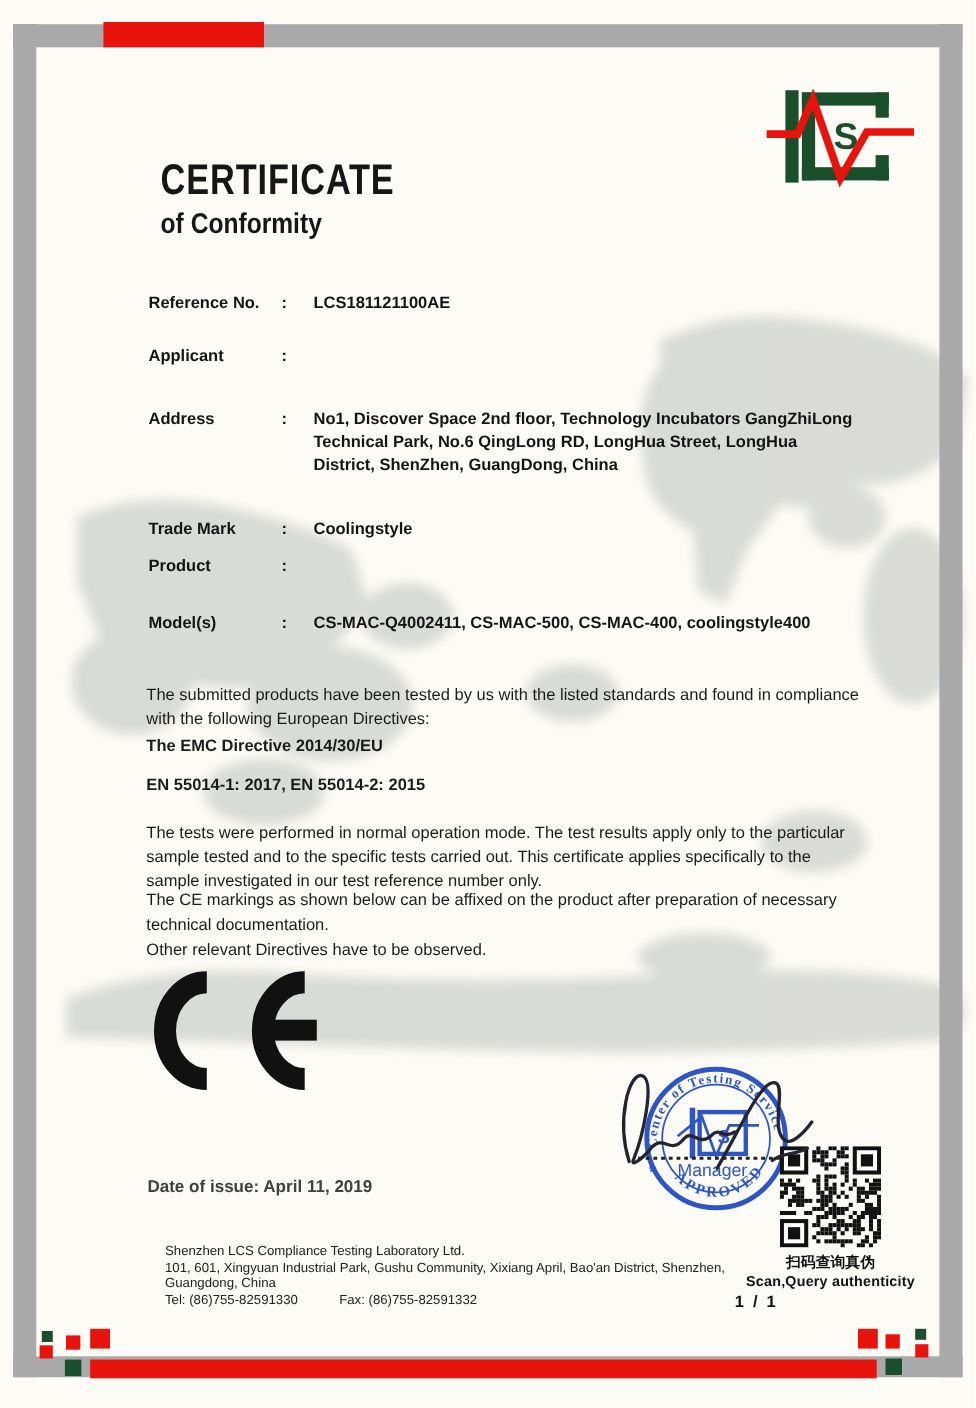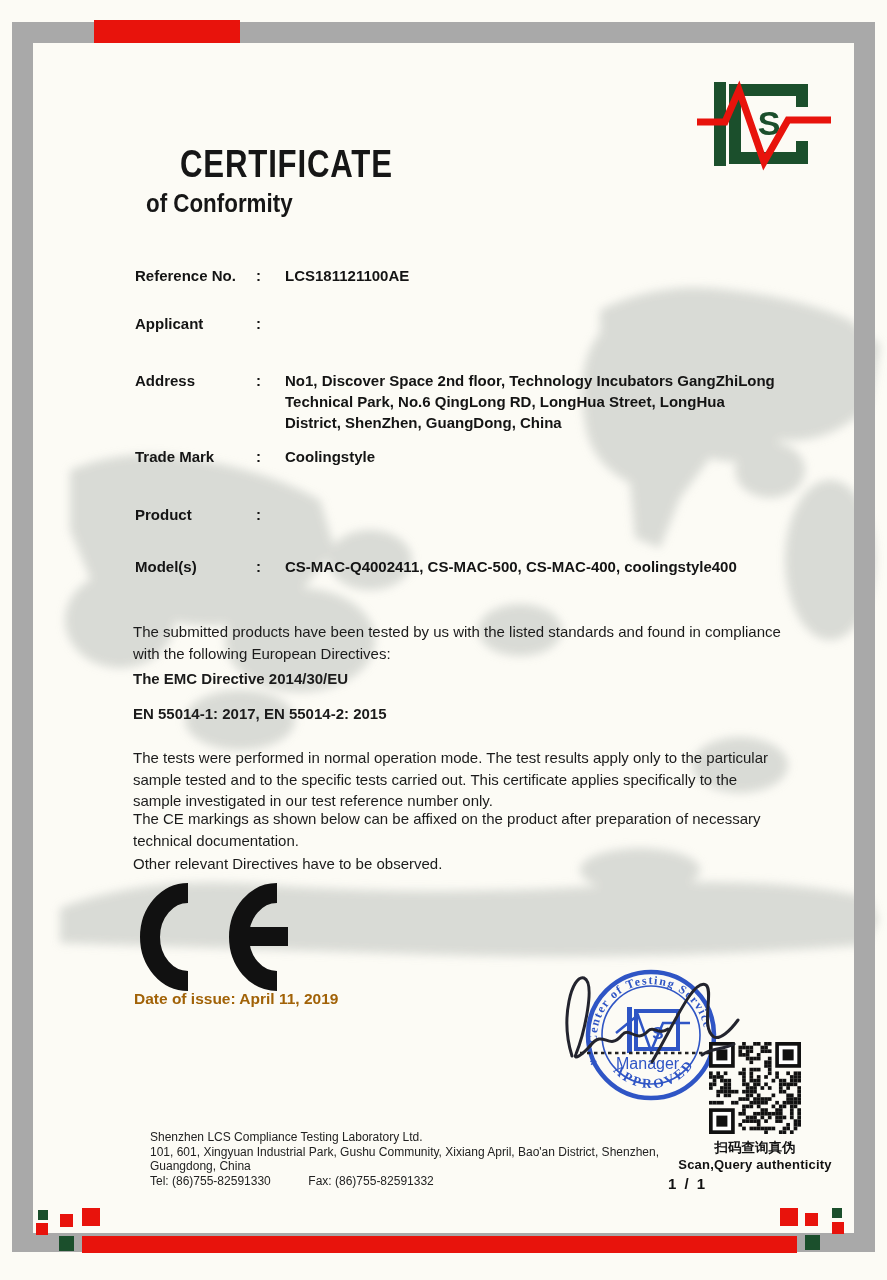--- a/index.html
+++ b/index.html
@@ -15,32 +15,32 @@
   #frame-left{left:12px;top:22px;width:21px;height:1230px;}
   #frame-right{left:854px;top:22px;width:21px;height:1230px;}
   #frame-bottom{left:12px;top:1233px;width:863px;height:19px;}
   .deco{position:absolute;z-index:4;}
   .red{background:#e8130c;}
   .green{background:#1b4f2c;}
   
   #map{position:absolute;left:0;top:0;z-index:1;}
   
   .content{position:absolute;z-index:2;}
-  #title1{left:146px;top:142px;font-size:39px;font-weight:bold;color:#161616;margin-left:34px;}
+  #title1{left:146px;top:142px;font-size:39px;font-weight:bold;color:#161616;}
   #title1 span{display:inline-block;transform:scaleX(0.80);transform-origin:0 50%;letter-spacing:1px;}
   #title2{left:146px;top:188px;font-size:26px;font-weight:bold;color:#161616;}
   #title2 span{display:inline-block;transform:scaleX(0.86);transform-origin:0 50%;}
   .field{position:absolute;left:135px;display:flex;font-size:15px;font-weight:bold;line-height:21px;color:#141414;z-index:2;}
   .field .lbl{width:121px;flex:0 0 121px;}
   .field .col{width:29px;flex:0 0 29px;}
   .field .val{width:497px;}
   .para{position:absolute;left:133px;width:648px;font-size:15px;line-height:21.5px;color:#1b1b1b;z-index:2;}
   .para.bold{font-weight:bold;}
   #ce-mark{left:136px;top:881px;}
-  #date-issue{left:134px;top:990px;font-size:15.5px;font-weight:bold;color:#a16207;}
+  #date-issue{left:134px;top:1071px;font-size:15.5px;font-weight:bold;color:#404040;}
   
   #stamp{left:578px;top:963px;z-index:2;}
   #signature{left:552px;top:958px;z-index:3;}
   #qr-block{left:676px;top:1042px;width:158px;text-align:center;z-index:2;}
   #qr-svg-wrap{width:92px;height:92px;margin:0 auto;}
   #qr-caption-zh{font-size:13.5px;font-weight:bold;margin-top:5px;color:#111;}
   #qr-caption-en{font-size:13px;font-weight:bold;color:#111;letter-spacing:0.2px;}
   
   #footer{left:150px;top:1130px;font-size:12px;line-height:14.6px;color:#222;}
   #footer .cols span.c1{display:inline-block;width:155px;}
@@ -119,21 +119,21 @@
   </div>
   <div class="field" style="top:313px;">
     <span class="lbl">Applicant</span>
     <span class="col">:</span>
   </div>
   <div class="field" style="top:370px;">
     <span class="lbl">Address</span>
     <span class="col">:</span>
     <span class="val">No1, Discover Space 2nd floor, Technology Incubators GangZhiLong Technical Park, No.6 QingLong RD, LongHua Street, LongHua District, ShenZhen, GuangDong, China</span>
   </div>
-  <div class="field" style="top:446px;justify-content:space-between;">
+  <div class="field" style="top:470px;justify-content:space-between;">
     <span class="lbl">Trade Mark</span>
     <span class="col">:</span>
     <span class="val">Coolingstyle</span>
   </div>
   <div class="field" style="top:504px;">
     <span class="lbl">Product</span>
     <span class="col">:</span>
   </div>
   <div class="field" style="top:556px;">
     <span class="lbl">Model(s)</span>

